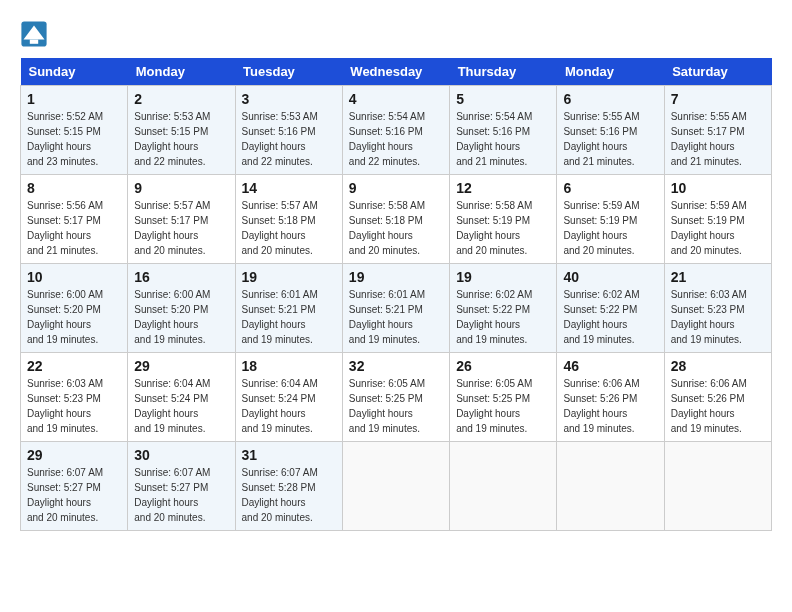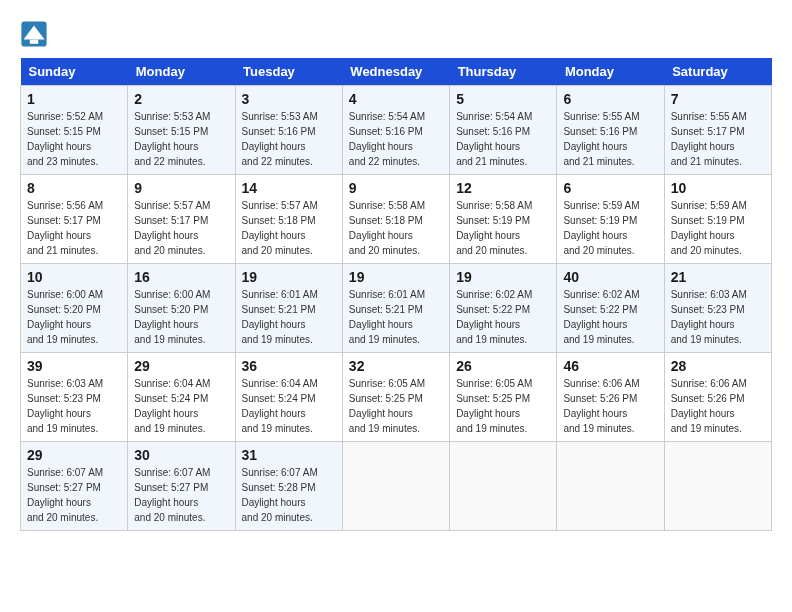--- a/index.html
+++ b/index.html
@@ -312,39 +312,39 @@
         <div class="day-detail">
           Sunrise: 6:03 AM<br>
           Sunset: 5:23 PM<br>
           Daylight hours<br>
           and 19 minutes.
         </div>
       </td>
       </tr>
       <tr>
         <td>
-        <span class="day-number">39</span>
+        <span class="day-number">22</span>
         <div class="day-detail">
           Sunrise: 6:03 AM<br>
           Sunset: 5:23 PM<br>
           Daylight hours<br>
           and 19 minutes.
         </div>
       </td>
         <td>
         <span class="day-number">29</span>
         <div class="day-detail">
           Sunrise: 6:04 AM<br>
           Sunset: 5:24 PM<br>
           Daylight hours<br>
           and 19 minutes.
         </div>
       </td>
         <td>
-        <span class="day-number">36</span>
+        <span class="day-number">18</span>
         <div class="day-detail">
           Sunrise: 6:04 AM<br>
           Sunset: 5:24 PM<br>
           Daylight hours<br>
           and 19 minutes.
         </div>
       </td>
         <td>
         <span class="day-number">32</span>
         <div class="day-detail">

